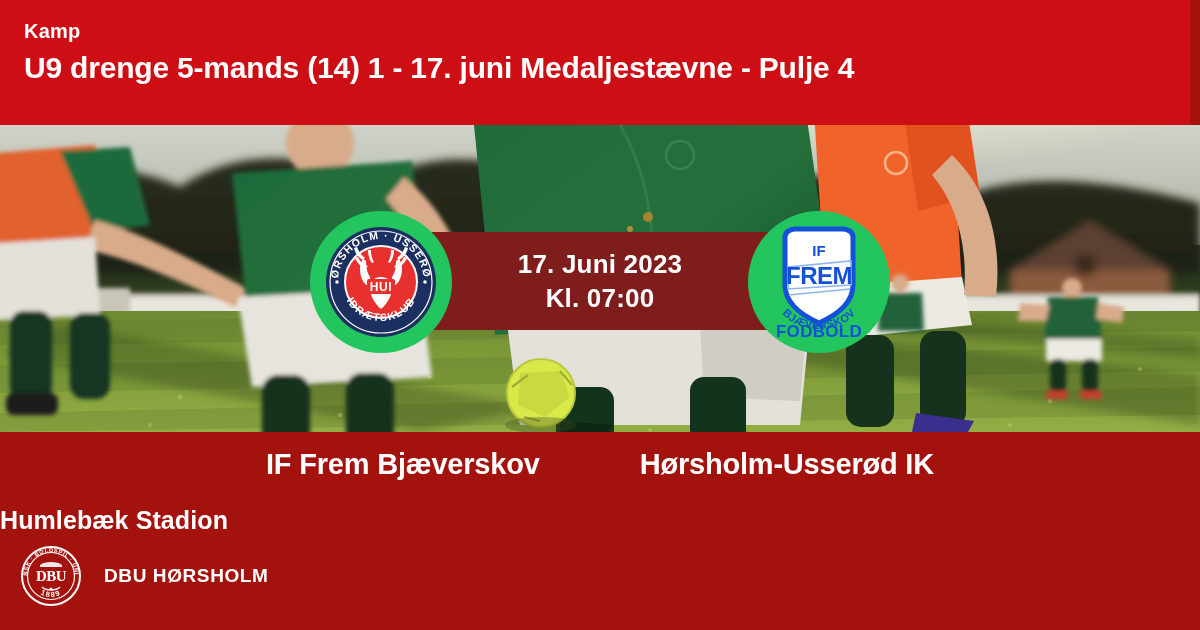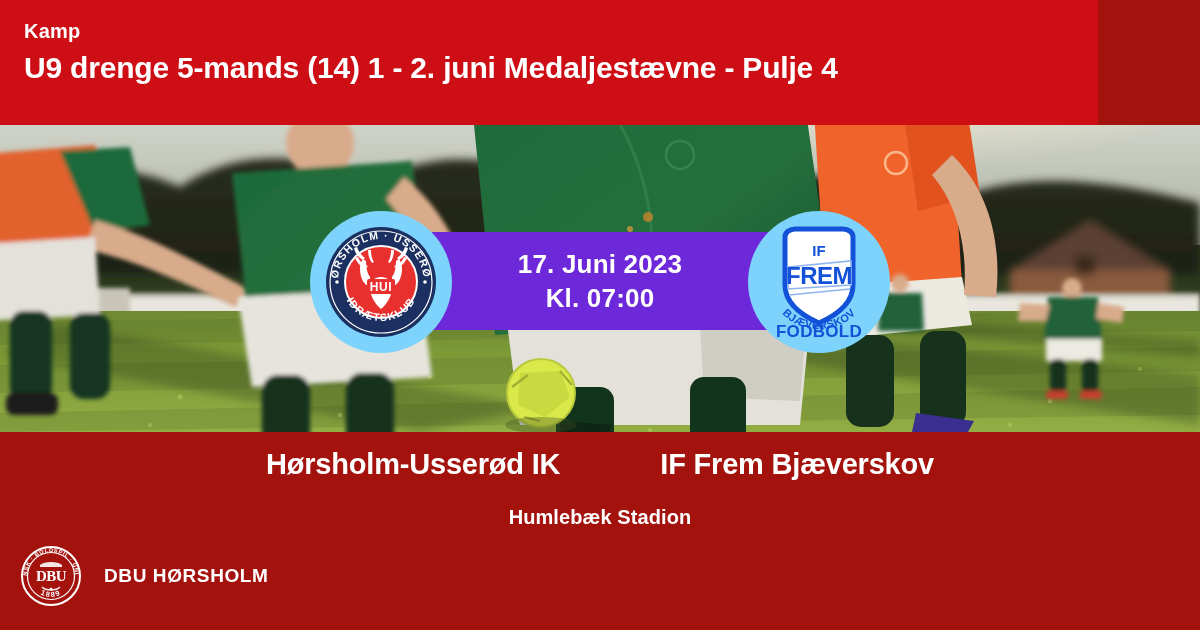--- a/index.html
+++ b/index.html
@@ -17,21 +17,21 @@
     width: 1200px;
     height: 630px;
     background: #a3120d;
     overflow: hidden;
   }
 
   
   .header {
     position: absolute;
     left: 0; top: 0;
-    width: 1098px;
+    width: 1190px;
     height: 125px;
     background: #ce0e15;
     padding: 18px 24px 8px 24px;
   }
   .header-eyebrow {
     color: #ffffff;
     font-size: 20px;
     font-weight: bold;
     letter-spacing: 0.2px;
     line-height: 26px;
@@ -57,21 +57,21 @@
   }
   .photo svg { display: block; width: 1200px; height: 307px; }
 
   
   .date-banner {
     position: absolute;
     left: 430px;
     top: 232px;
     width: 340px;
     height: 98px;
-    background: #6d28d9;
+    background: #7f1d1d;
     display: flex;
     flex-direction: column;
     align-items: center;
     justify-content: center;
     z-index: 4;
   }
   .date-line {
     color: #ffffff;
     font-size: 26px;
     font-weight: bold;
@@ -79,21 +79,21 @@
     letter-spacing: 0.2px;
   }
 
   
   .badge-circle {
     position: absolute;
     top: 211px;
     width: 142px;
     height: 142px;
     border-radius: 50%;
-    background: #7dd3fc;
+    background: #22c55e;
     z-index: 6;
     display: flex;
     align-items: center;
     justify-content: center;
   }
   .badge-home { left: 310px; }
   .badge-away { left: 748px; }
   .badge-circle svg { display: block; }
 
   
@@ -117,23 +117,23 @@
     color: #ffffff;
     font-size: 29px;
     font-weight: bold;
     letter-spacing: -0.2px;
     white-space: nowrap;
   }
   .venue {
     position: absolute;
     left: 0; top: 74px;
     width: 1200px;
-    text-align: center;
-    color: #ffffff;
-    font-size: 20px;
+    text-align: left;
+    color: #ffffff;
+    font-size: 25px;
     font-weight: bold;
     letter-spacing: 0.1px;
   }
 
   
   .footer {
     position: absolute;
     left: 20px;
     top: 545px;
     display: flex;
@@ -149,21 +149,21 @@
   }
   .dbu-mark { display: block; }
 </style>
 </head>
 <body>
 
 <div class="poster">
 
   <div class="header">
     <div class="header-eyebrow">Kamp</div>
-    <div class="header-title">U9 drenge 5-mands (14) 1 - 2. juni Medaljestævne - Pulje 4</div>
+    <div class="header-title">U9 drenge 5-mands (14) 1 - 17. juni Medaljestævne - Pulje 4</div>
   </div>
 
   <div class="photo">
     <svg viewBox="0 0 1200 307" preserveAspectRatio="none">
       <defs>
         <linearGradient id="skyG" x1="0" y1="0" x2="0" y2="1">
           <stop offset="0%" stop-color="#cfd2c8"></stop>
           <stop offset="100%" stop-color="#aeb3a4"></stop>
         </linearGradient>
         <linearGradient id="grassG" x1="0" y1="0" x2="0" y2="1">
@@ -394,22 +394,22 @@
       <path d="M28,72 L89,66" stroke="#8fb5ee" stroke-width="1.6" fill="none"></path>
       <text font-family="'Liberation Sans', sans-serif" font-size="11" font-weight="bold" fill="#1351d8" letter-spacing="0.3">
         <textPath href="#fremArc" startOffset="50%" text-anchor="middle">BJÆVERSKOV</textPath>
       </text>
       <text x="58" y="114" text-anchor="middle" font-family="'Liberation Sans', sans-serif" font-size="17" font-weight="bold" fill="#1351d8" letter-spacing="0.3">FODBOLD</text>
     </svg>
   </div>
 
   <div class="bottom">
     <div class="team-names">
+      <div class="team-name">IF Frem Bjæverskov</div>
       <div class="team-name">Hørsholm-Usserød IK</div>
-      <div class="team-name">IF Frem Bjæverskov</div>
     </div>
     <div class="venue">Humlebæk Stadion</div>
   </div>
 
   <div class="footer">
     <svg class="dbu-mark" width="62" height="62" viewBox="0 0 62 62">
       <defs>
         <path id="dbuTop" d="M 7,31 A 24,24 0 0 1 55,31"></path>
         <path id="dbuBot" d="M 10,31 A 21,21 0 0 0 52,31"></path>
       </defs>

